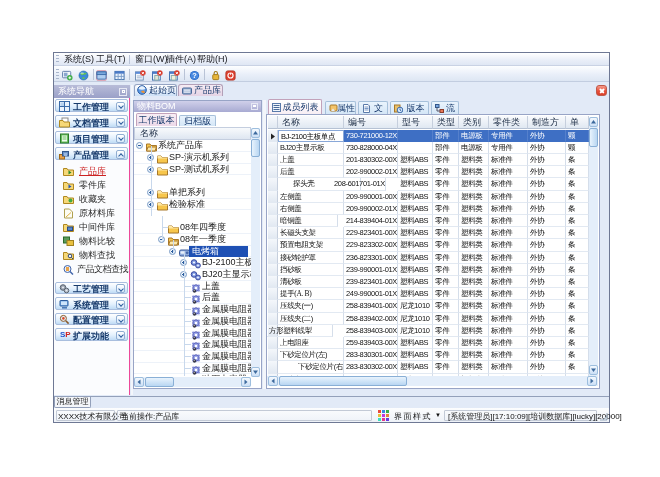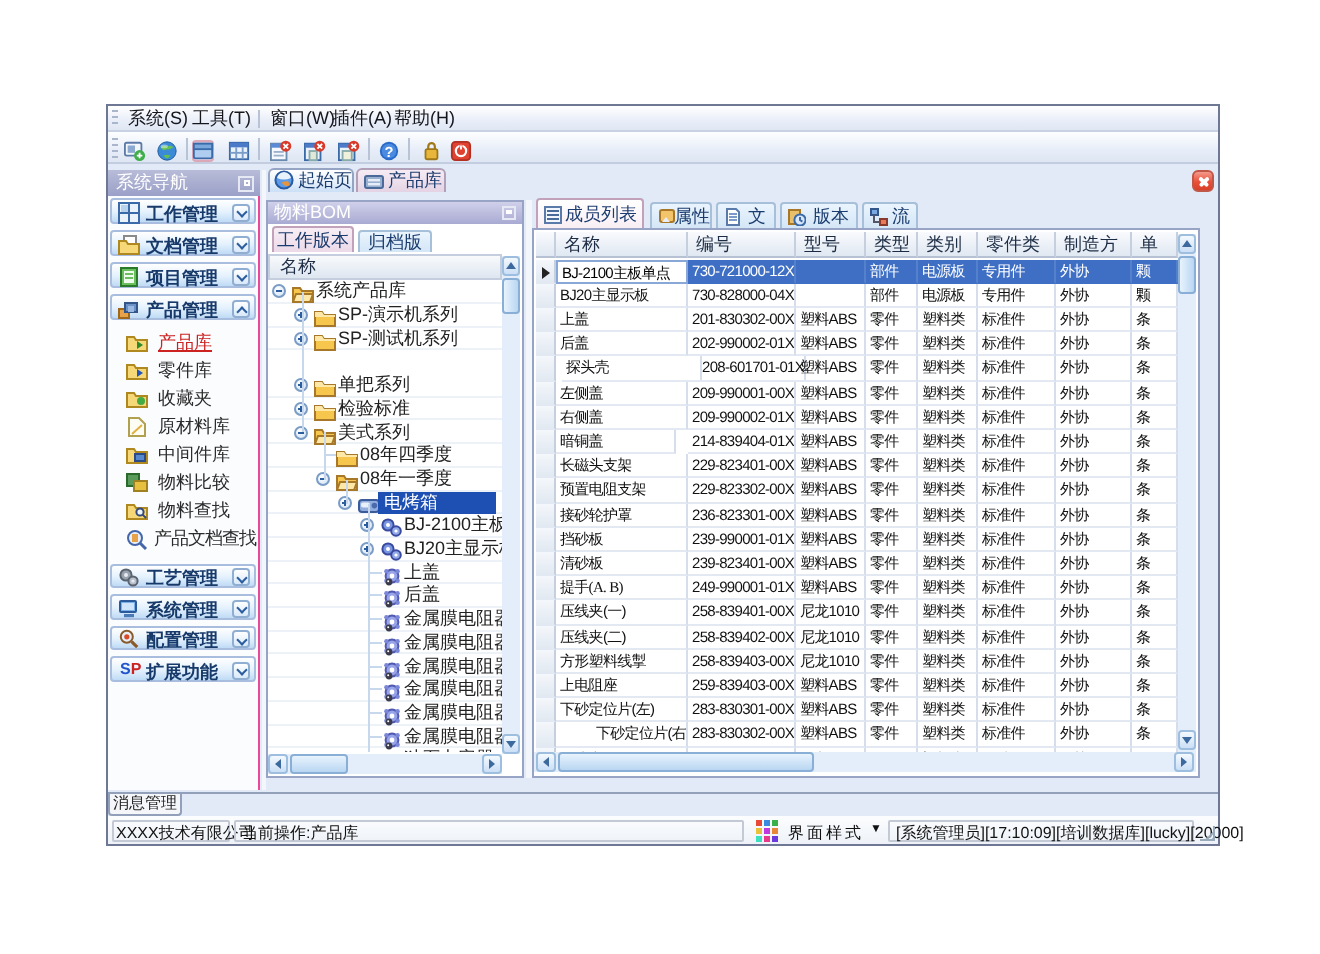--- a/index.html
+++ b/index.html
@@ -381,28 +381,20 @@
         <span style="position:absolute;left:35px;">单把系列</span>
       </div>
     <div class="trow" style="top:58.8px;">
         <span class="texp plus" style="left:13px;"></span>
         <svg width="11" height="11" viewBox="0 0 11 11" style="position:absolute;left:23px;top:1px;">
           <path d="M0.5 3 L4 3 L5 4.5 L10.5 4.5 L10.5 10 L0.5 10 Z" fill="#f7c64c" stroke="#a8782a"></path>
           <path d="M0.5 3 L4 3 L5 4.5 L10.5 4.5 L10.5 5.5 L0.5 5.5 Z" fill="#fde8a8"></path>
         </svg>
         <span style="position:absolute;left:35px;">检验标准</span>
       </div>
-    <div class="trow" style="top:70.49999999999999px;">
-        <span class="texp" style="left:13px;"></span>
-        <svg width="11" height="11" viewBox="0 0 11 11" style="position:absolute;left:23px;top:1px;">
-          <path d="M0.5 3 L4 3 L5 4.5 L10.5 4.5 L10.5 10 L0.5 10 Z" fill="#f7c64c" stroke="#a8782a"></path>
-          <path d="M2 6 L10.5 6 L9 10 L0.5 10 Z" fill="#fde8a8" stroke="#a8782a"></path>
-        </svg>
-        <span style="position:absolute;left:35px;">美式系列</span>
-      </div>
     <div class="trow" style="top:82.19999999999999px;">
         <span class="tline" style="left:28px;top:5px;width:7px;height:1px;"></span>
         <svg width="11" height="11" viewBox="0 0 11 11" style="position:absolute;left:34px;top:1px;">
           <path d="M0.5 3 L4 3 L5 4.5 L10.5 4.5 L10.5 10 L0.5 10 Z" fill="#f7c64c" stroke="#a8782a"></path>
           <path d="M0.5 3 L4 3 L5 4.5 L10.5 4.5 L10.5 5.5 L0.5 5.5 Z" fill="#fde8a8"></path>
         </svg>
         <span style="position:absolute;left:46px;">08年四季度</span>
       </div>
     <div class="trow" style="top:93.89999999999999px;">
         <span class="texp" style="left:24px;"></span>
@@ -679,22 +671,22 @@
       <div class="gcell" style="left:77px;width:54px;">202-990002-01X</div>
       <div class="gcell" style="left:131px;width:35px;">塑料ABS</div>
       <div class="gcell" style="left:166px;width:26px;">零件</div>
       <div class="gcell" style="left:192px;width:30px;">塑料类</div>
       <div class="gcell" style="left:222px;width:39px;">标准件</div>
       <div class="gcell" style="left:261px;width:38px;">外协</div>
       <div class="gcell" style="left:299px;width:22.5px;">条</div>
     </div>
     <div style="position:absolute;top:49.4px;">
       <div class="gcell" style="left:0.5px;width:10.5px;background:linear-gradient(#f4f7fb,#e2e9f2);border-right-color:#c6cfdd;"></div>
-      <div class="gcell" style="left:14px;width:70px;">探头壳</div>
-      <div class="gcell" style="left:82px;width:54px;text-align:right;">208-601701-01X</div>
+      <div class="gcell" style="left:24px;width:70px;">探头壳</div>
+      <div class="gcell" style="left:65px;width:54px;text-align:right;">208-601701-01X</div>
       <div class="gcell" style="left:131px;width:35px;">塑料ABS</div>
       <div class="gcell" style="left:166px;width:26px;">零件</div>
       <div class="gcell" style="left:192px;width:30px;">塑料类</div>
       <div class="gcell" style="left:222px;width:39px;">标准件</div>
       <div class="gcell" style="left:261px;width:38px;">外协</div>
       <div class="gcell" style="left:299px;width:22.5px;">条</div>
     </div>
     <div style="position:absolute;top:61.6px;">
       <div class="gcell" style="left:0.5px;width:10.5px;background:linear-gradient(#f4f7fb,#e2e9f2);border-right-color:#c6cfdd;"></div>
       <div class="gcell" style="left:11px;width:66px;">左侧盖</div>
@@ -811,21 +803,21 @@
       <div class="gcell" style="left:77px;width:54px;">258-839402-00X</div>
       <div class="gcell" style="left:131px;width:35px;">尼龙1010</div>
       <div class="gcell" style="left:166px;width:26px;">零件</div>
       <div class="gcell" style="left:192px;width:30px;">塑料类</div>
       <div class="gcell" style="left:222px;width:39px;">标准件</div>
       <div class="gcell" style="left:261px;width:38px;">外协</div>
       <div class="gcell" style="left:299px;width:22.5px;">条</div>
     </div>
     <div style="position:absolute;top:195.79999999999998px;">
       <div class="gcell" style="left:0.5px;width:10.5px;background:linear-gradient(#f4f7fb,#e2e9f2);border-right-color:#c6cfdd;"></div>
-      <div class="gcell" style="left:11px;width:66px;">方形塑料线掣</div>
+      <div class="gcell" style="left:0;width:66px;">方形塑料线掣</div>
       <div class="gcell" style="left:77px;width:54px;">258-839403-00X</div>
       <div class="gcell" style="left:131px;width:35px;">尼龙1010</div>
       <div class="gcell" style="left:166px;width:26px;">零件</div>
       <div class="gcell" style="left:192px;width:30px;">塑料类</div>
       <div class="gcell" style="left:222px;width:39px;">标准件</div>
       <div class="gcell" style="left:261px;width:38px;">外协</div>
       <div class="gcell" style="left:299px;width:22.5px;">条</div>
     </div>
     <div style="position:absolute;top:207.99999999999997px;">
       <div class="gcell" style="left:0.5px;width:10.5px;background:linear-gradient(#f4f7fb,#e2e9f2);border-right-color:#c6cfdd;"></div>

